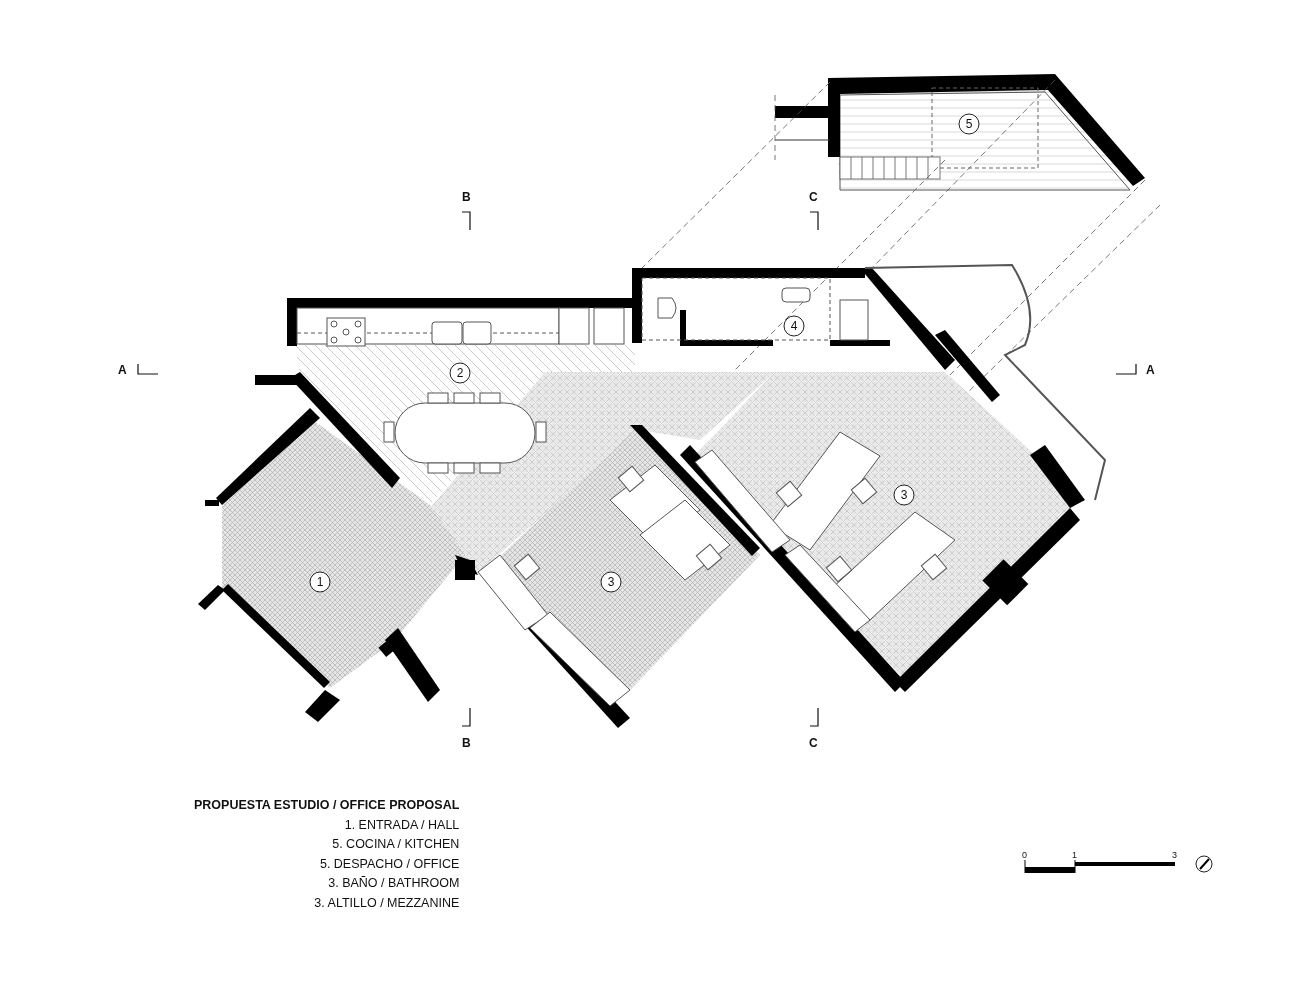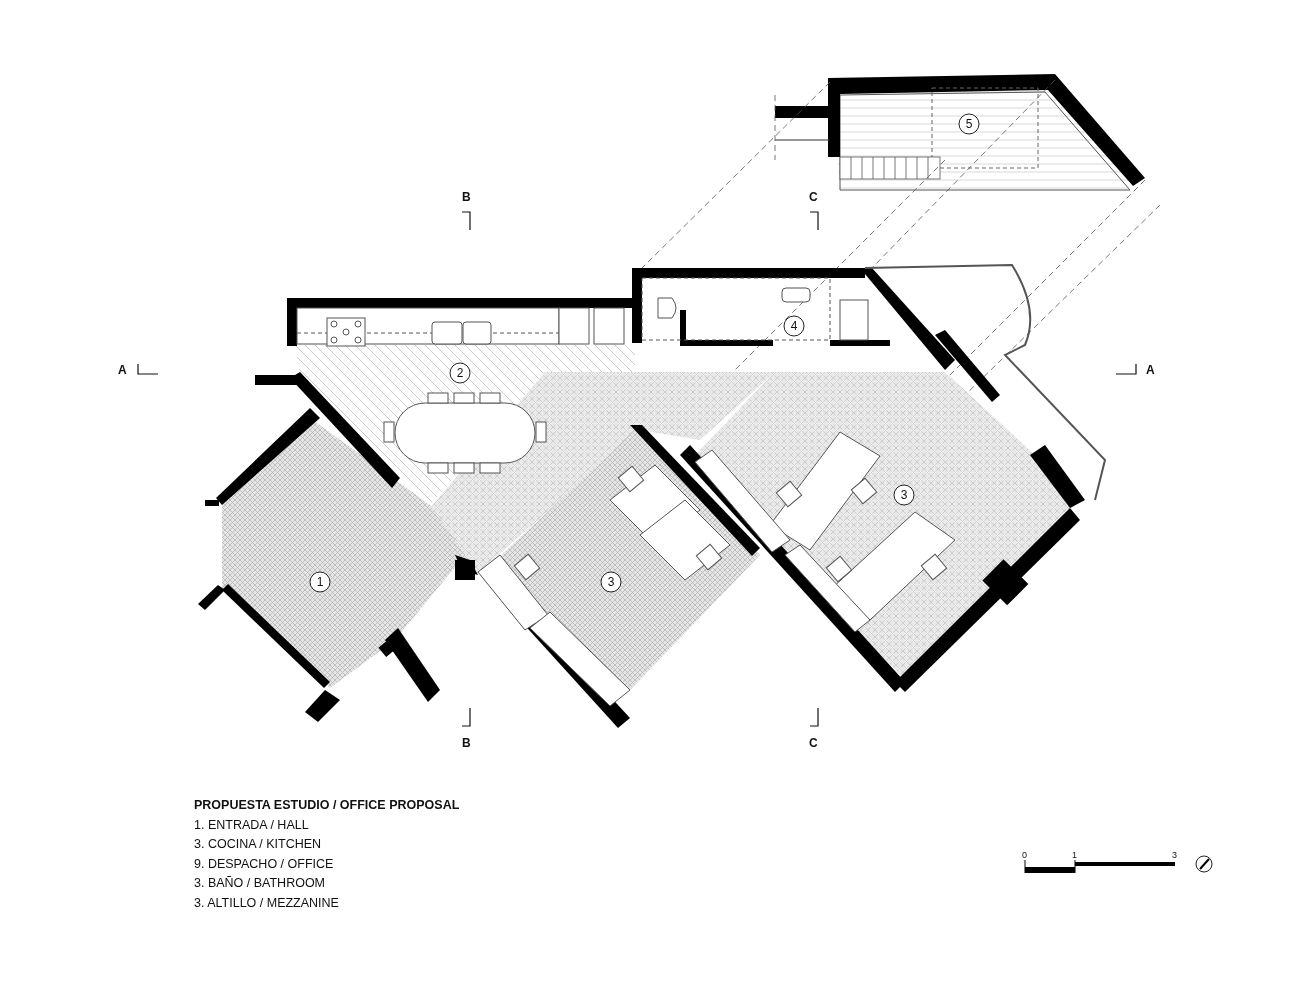--- a/index.html
+++ b/index.html
@@ -1,19 +1,19 @@
 <!DOCTYPE html>
 <html><head>
 <meta charset="utf-8">
 <style>
   html, body { margin:0; padding:0; background:#ffffff; }
   body { width:1302px; height:1000px; position:relative; overflow:hidden; font-family:"Liberation Sans", sans-serif; color:#111; }
   #plan { position:absolute; left:0; top:0; width:1302px; height:1000px; }
   .sec-label { position:absolute; font-weight:bold; font-size:12px; color:#111; }
-  .legend { position:absolute; left:194px; top:796px; font-size:12.5px; line-height:19.6px; color:#111; }
+  .legend { position:absolute; left:194px; top:796px; font-size:12.5px; line-height:19.6px; color:#111;text-align:right; }
   .legend .title { font-weight:bold; }
   .scale-label { position:absolute; font-size:9px; color:#111; }
 </style>
 </head>
 <body>
 
 <svg id="plan" viewBox="0 0 1302 1000" xmlns="http://www.w3.org/2000/svg">
   <defs>
     <pattern id="tile" width="5" height="5" patternUnits="userSpaceOnUse">
       <rect width="5" height="5" fill="#e6e6e6"></rect>
@@ -213,17 +213,17 @@
 <div class="sec-label" style="left:809px; top:190px;">C</div>
 <div class="sec-label" style="left:809px; top:736px;">C</div>
 
 <div class="scale-label" style="left:1022px; top:850px;">0</div>
 <div class="scale-label" style="left:1072px; top:850px;">1</div>
 <div class="scale-label" style="left:1172px; top:850px;">3</div>
 
 <div class="legend">
   <div class="title">PROPUESTA ESTUDIO / OFFICE PROPOSAL</div>
   <div>1.  ENTRADA / HALL</div>
-  <div>3. COCINA / KITCHEN</div>
-  <div>9. DESPACHO / OFFICE</div>
+  <div>5. COCINA / KITCHEN</div>
+  <div>5. DESPACHO / OFFICE</div>
   <div>3. BAÑO / BATHROOM</div>
   <div>3. ALTILLO / MEZZANINE</div>
 </div>
 
 </body></html>

